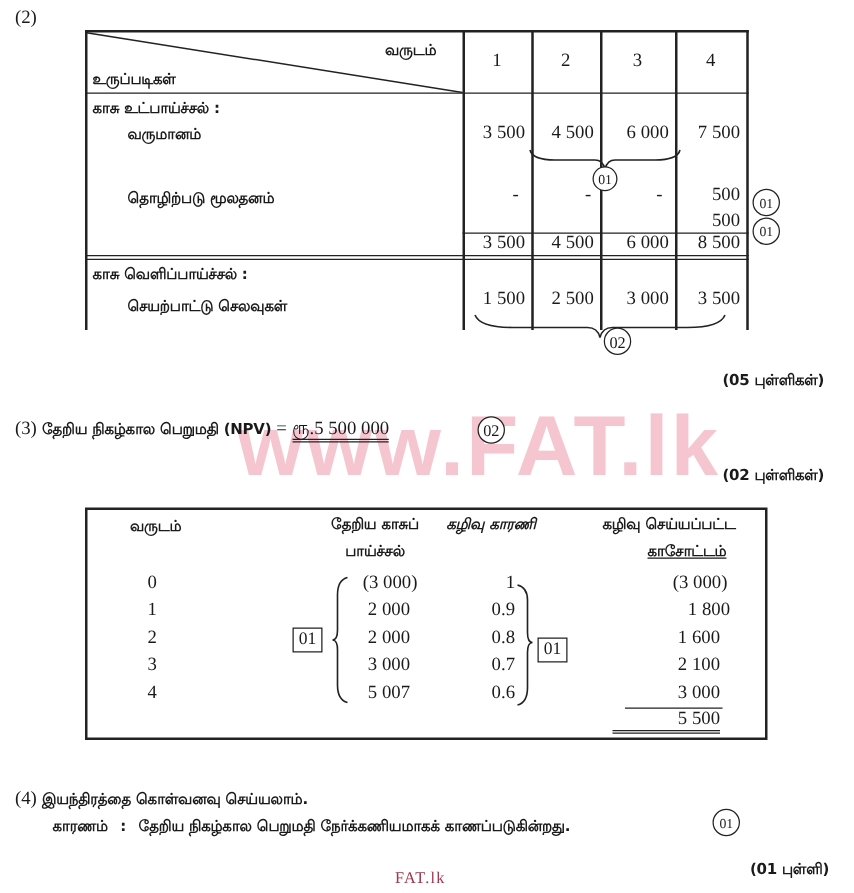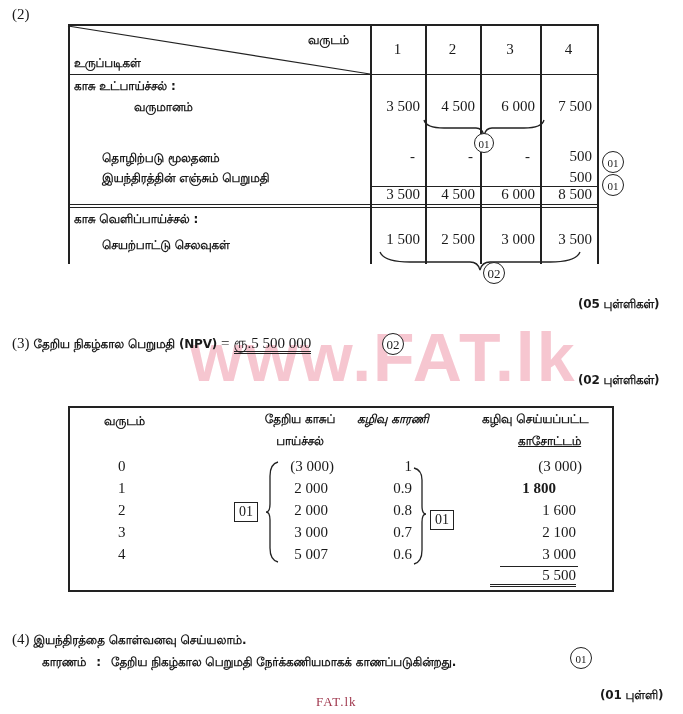--- a/index.html
+++ b/index.html
@@ -42,38 +42,37 @@
   <div class="abs ta" style="left:240px; top:9px;">வருடம்</div>
   <div class="abs ta" style="left:6px; top:32px;">உருப்படிகள்</div>
 
   <div class="abs num c" style="left:302px; width:55px; top:17px;">1</div>
   <div class="abs num c" style="left:357px; width:55px; top:17px;">2</div>
   <div class="abs num c" style="left:412px; width:60px; top:17px;">3</div>
   <div class="abs num c" style="left:472px; width:57px; top:17px;">4</div>
 
   <div class="abs ta" style="left:6px; top:55px;">காசு உட்பாய்ச்சல் :</div>
 
-  <div class="abs ta" style="left:34px; top:76px;margin-left:32px;">வருமானம்</div>
+  <div class="abs ta" style="left:34px; top:76px;">வருமானம்</div>
   <div class="abs num r" style="left:302px; width:50px; top:74px;">3 500</div>
   <div class="abs num r" style="left:357px; width:50px; top:74px;">4 500</div>
   <div class="abs num r" style="left:412px; width:55px; top:74px;">6 000</div>
   <div class="abs num r" style="left:472px; width:52px; top:74px;">7 500</div>
 
   <svg class="brace-svg" style="left:356px; top:94px;" width="120" height="20">
     <path d="M0,2 Q2,10 20,10 L52,10 Q58,10 60,17 Q62,10 68,10 L100,10 Q118,10 120,2" fill="none" stroke="#222" stroke-width="1.3"></path>
   </svg>
   <div class="abs circ" style="left:406px; top:109px;">01</div>
 
   <div class="abs ta" style="left:34px; top:127px;">தொழிற்படு மூலதனம்</div>
   <div class="abs num r" style="left:302px; width:45px; top:124px;">-</div>
   <div class="abs num r" style="left:357px; width:48px; top:124px;">-</div>
   <div class="abs num r" style="left:412px; width:50px; top:124px;">-</div>
   <div class="abs num r" style="left:472px; width:52px; top:124px;">500</div>
 
-  <div class="abs ta" style="left:34px; top:147px;">இயந்திரத்தின் எஞ்சும் பெறுமதி</div>
   <div class="abs num r" style="left:472px; width:52px; top:145px;">500</div>
 
   <div class="abs" style="left:302px; top:162px; width:229px; border-top:1px solid #222;"></div>
 
   <div class="abs num r" style="left:302px; width:50px; top:162px;">3 500</div>
   <div class="abs num r" style="left:357px; width:50px; top:162px;">4 500</div>
   <div class="abs num r" style="left:412px; width:55px; top:162px;">6 000</div>
   <div class="abs num r" style="left:472px; width:52px; top:162px;">8 500</div>
   <div class="abs" style="left:0; top:180px; width:531px; border-top:1px solid #222;"></div>
   <div class="abs" style="left:0; top:183px; width:531px; border-top:1px solid #222;"></div>
@@ -127,21 +126,21 @@
     <div class="abs num r" style="left:180px; width:78px; top:66px;">3 000</div>
     <div class="abs num r" style="left:180px; width:78px; top:88px;">5 007</div>
 
     <div class="abs num r" style="left:300px; width:42px; top:0;">1</div>
     <div class="abs num r" style="left:300px; width:42px; top:22px;">0.9</div>
     <div class="abs num r" style="left:300px; width:42px; top:44px;">0.8</div>
     <div class="abs num r" style="left:300px; width:42px; top:66px;">0.7</div>
     <div class="abs num r" style="left:300px; width:42px; top:88px;">0.6</div>
 
     <div class="abs num r" style="left:420px; width:92px; top:0;">(3 000)</div>
-    <div class="abs num r" style="left:400px; width:86px; top:22px;font-weight:bold;">1 800</div>
+    <div class="abs num r" style="left:428px; width:86px; top:22px;">1 800</div>
     <div class="abs num r" style="left:420px; width:86px; top:44px;">1 600</div>
     <div class="abs num r" style="left:420px; width:86px; top:66px;">2 100</div>
     <div class="abs num r" style="left:420px; width:86px; top:88px;">3 000</div>
   </div>
 
   <svg class="brace-svg" style="left:196px; top:52px;" width="14" height="104">
     <path d="M12,2 Q4,4 4,16 L4,44 Q4,52 0,52 Q4,52 4,60 L4,88 Q4,100 12,102" fill="none" stroke="#222" stroke-width="1.3"></path>
   </svg>
   <div class="abs box" style="left:164px; top:94px;">01</div>
 

